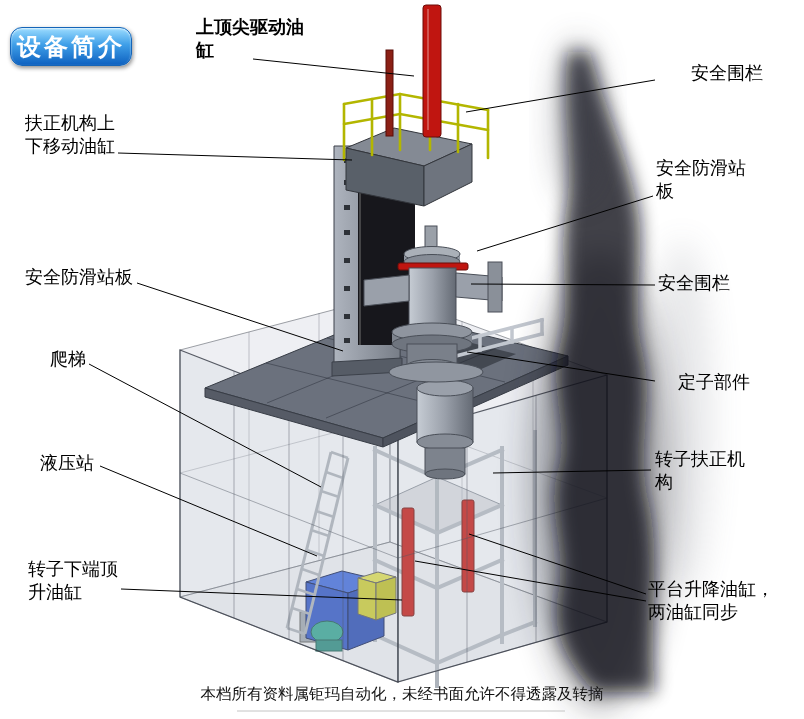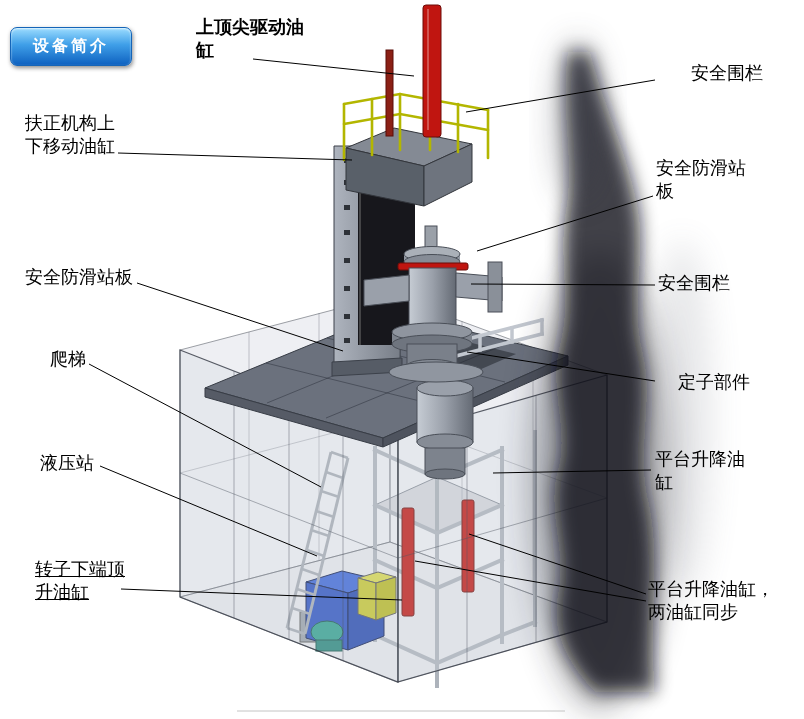--- a/index.html
+++ b/index.html
@@ -3,24 +3,24 @@
 <meta charset="utf-8">
 <style>
   html,body{margin:0;padding:0;background:#888;}
   .stage{position:relative;width:804px;height:719px;background:#ffffff;overflow:hidden;
          font-family:"Liberation Serif",serif;}
   .stage svg{position:absolute;left:0;top:0;}
   .lbl{position:absolute;font-size:18px;line-height:1.28;color:#000;word-break:break-all;}
   .lbl.nowrap{white-space:nowrap;}
   .badge{position:absolute;left:10px;top:27px;width:120px;height:37px;
          display:flex;align-items:center;justify-content:center;
-         border:1px solid var(--badge-border,#1565b8);border-radius:7px;
+         border:1px solid var(--badge-border,#1565b8);border-radius:12px;
          background:linear-gradient(180deg,var(--badge-top,#9bdcff) 0%,var(--badge-mid,#3f9fe8) 45%,var(--badge-bottom,#0e61c0) 100%);
          box-shadow:inset 0 1px 2px rgba(255,255,255,.75),1px 2px 4px rgba(0,0,0,.45);
-         color:#fff;font-weight:bold;font-size:16px;letter-spacing:3px;}
+         color:#fff;font-weight:bold;font-size:24px;letter-spacing:3px;}
   .footer{position:absolute;left:0;top:684px;width:804px;text-align:center;
           font-size:15.5px;color:#111;}
   
   .red{fill:var(--cylinder-red,#c01510);stroke:#6d0c08;stroke-width:1;}
   .rod{fill:var(--rod-red,#8b2015);stroke:#5a0d08;stroke-width:1;}
   .rail{stroke:var(--railing-yellow,#b3b600);stroke-width:2.6;fill:none;stroke-linecap:round;}
   .platform{fill:var(--platform-gray,#6b717d);stroke:#383d46;stroke-width:1;}
   .leader{stroke:#000;stroke-width:1;}
   .wallBack{fill:rgba(205,210,220,0.35);stroke:rgba(80,85,95,0.55);stroke-width:1;}
   .wallFront{fill:rgba(208,213,223,0.27);stroke:rgba(60,65,75,0.85);stroke-width:1.2;}
@@ -249,18 +249,19 @@
 
   <div class="lbl" style="left:196px;top:16px;width:112px;font-weight:bold;">上顶尖驱动油缸</div>
   <div class="lbl nowrap" style="left:658px;top:62px;margin-left:33px;">安全围栏</div>
   <div class="lbl" style="left:25px;top:112px;width:94px;">扶正机构上下移动油缸</div>
   <div class="lbl" style="left:656px;top:157px;width:94px;">安全防滑站板</div>
   <div class="lbl nowrap" style="left:25px;top:266px;">安全防滑站板</div>
   <div class="lbl nowrap" style="left:658px;top:272px;">安全围栏</div>
   <div class="lbl nowrap" style="left:50px;top:348px;text-align:center;">爬梯</div>
   <div class="lbl nowrap" style="left:658px;top:371px;margin-left:20px;">定子部件</div>
   <div class="lbl nowrap" style="left:40px;top:452px;">液压站</div>
-  <div class="lbl" style="left:655px;top:448px;width:94px;">平台升降油缸</div>
-  <div class="lbl" style="left:35px;top:558px;width:94px;text-decoration:underline;">转子下端顶升油缸</div>
+  <div class="lbl" style="left:655px;top:448px;width:94px;">转子扶正机构</div>
+  <div class="lbl" style="left:28px;top:558px;width:94px;">转子下端顶升油缸</div>
   <div class="lbl" style="left:648px;top:578px;width:128px;">平台升降油缸，两油缸同步</div>
 
+  <div class="footer">本档所有资料属钜玛自动化，未经书面允许不得透露及转摘</div>
 
 </div>
 
 </body></html>

